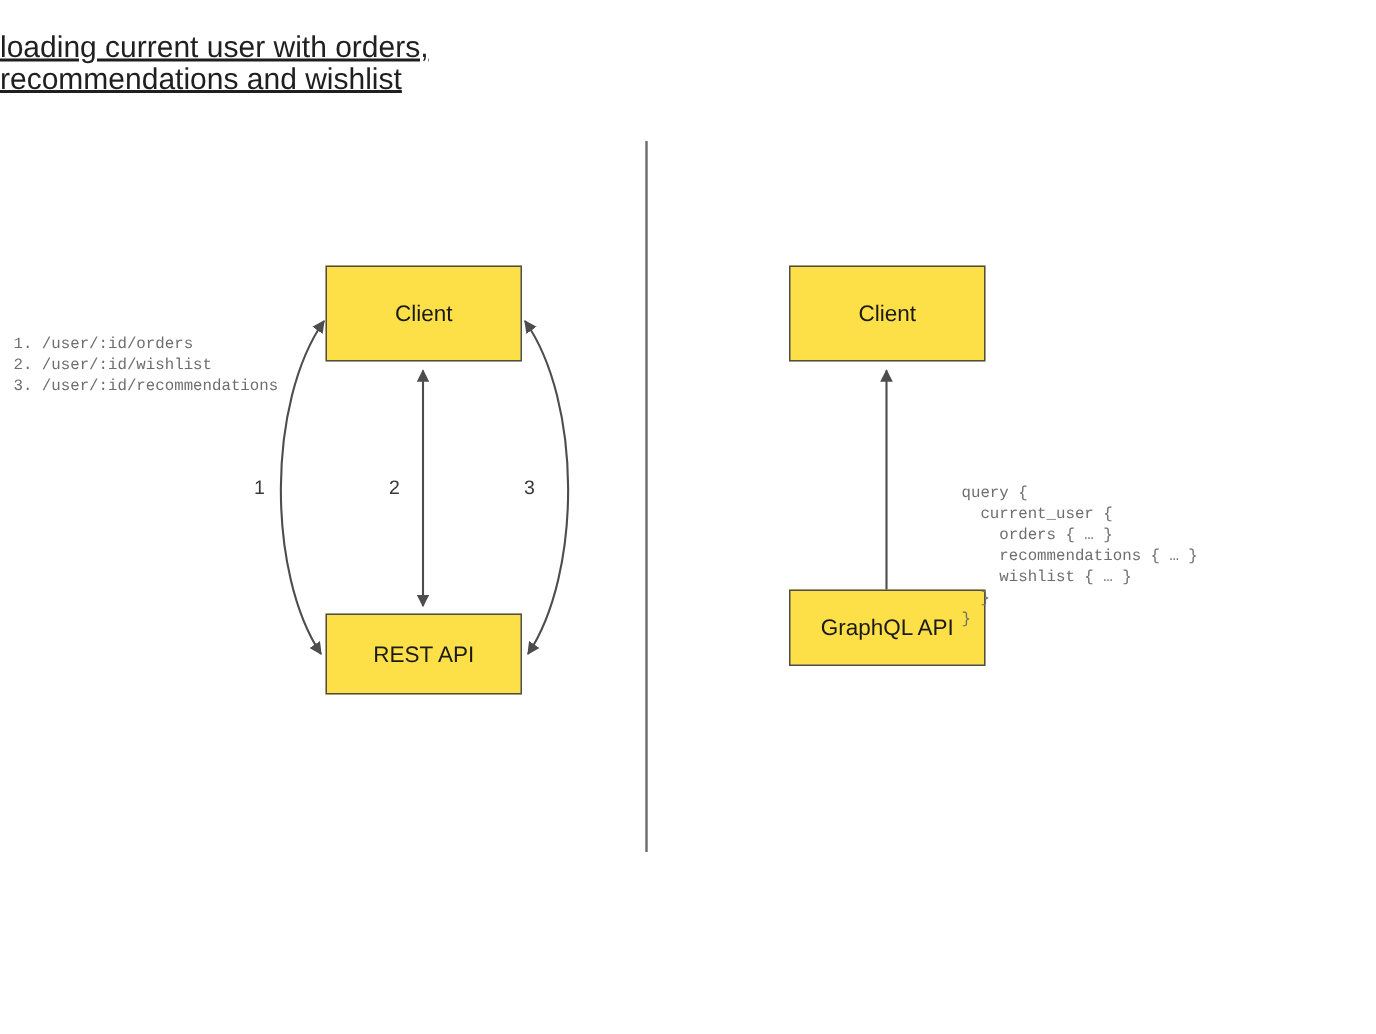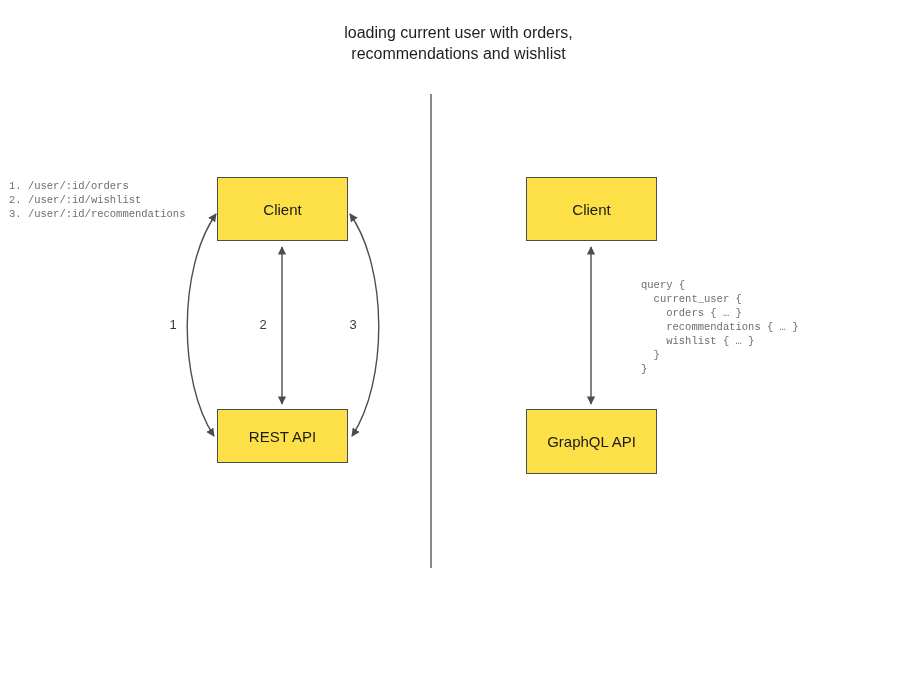--- a/index.html
+++ b/index.html
@@ -22,65 +22,66 @@
     top: 0;
     width: 917px;
     height: 689px;
   }
 
   .diagram-title {
     position: absolute;
     left: 0;
     top: 22px;
     width: 917px;
-    text-align: center;
-    font-size: 16px;
+    font-size: 20px;
     line-height: 21px;
     color: #1f1f1f;
     font-family: "Liberation Sans", sans-serif;
     white-space: pre-line;
+    text-decoration: underline;
   }
 
   .node-box {
     position: absolute;
     box-sizing: border-box;
     background: #fde047;
     border: 1px solid #4d4d4d;
     display: flex;
     align-items: center;
     justify-content: center;
     font-size: 15px;
     color: #1a1a1a;
     font-family: "Liberation Sans", sans-serif;
   }
 
   #rest-client-box  { left: 217px; top: 177px; width: 131px; height: 64px; }
   #rest-api-box     { left: 217px; top: 409px; width: 131px; height: 54px; }
   #gql-client-box   { left: 526px; top: 177px; width: 131px; height: 64px; }
-  #gql-api-box      { left: 526px; top: 409px; width: 131px; height: 65px; }
+  #gql-api-box      { left: 526px; top: 393px; width: 131px; height: 51px; }
 
   .edge-label {
     position: absolute;
     font-size: 13px;
     color: #3a3a3a;
     font-family: "Liberation Sans", sans-serif;
     text-align: center;
     width: 20px;
   }
   #edge-label-1 { left: 163px; top: 317px; }
   #edge-label-2 { left: 253px; top: 317px; }
   #edge-label-3 { left: 343px; top: 317px; }
 
   .code-block {
     position: absolute;
     font-family: "Liberation Mono", "DejaVu Sans Mono", monospace;
     font-size: 10.5px;
     line-height: 14px;
     color: #6e6e6e;
     white-space: pre;
+    margin-top: 44px;
   }
   #rest-endpoint-list { left: 9px;   top: 179px; }
   #gql-query-block    { left: 641px; top: 278px; }
 </style>
 </head>
 <body>
 
 <svg id="canvas" viewBox="0 0 917 689">
   <defs>
     <marker id="arrow-end" viewBox="0 0 10 10" refX="9" refY="5" markerWidth="6" markerHeight="6" orient="auto-start-reverse">

